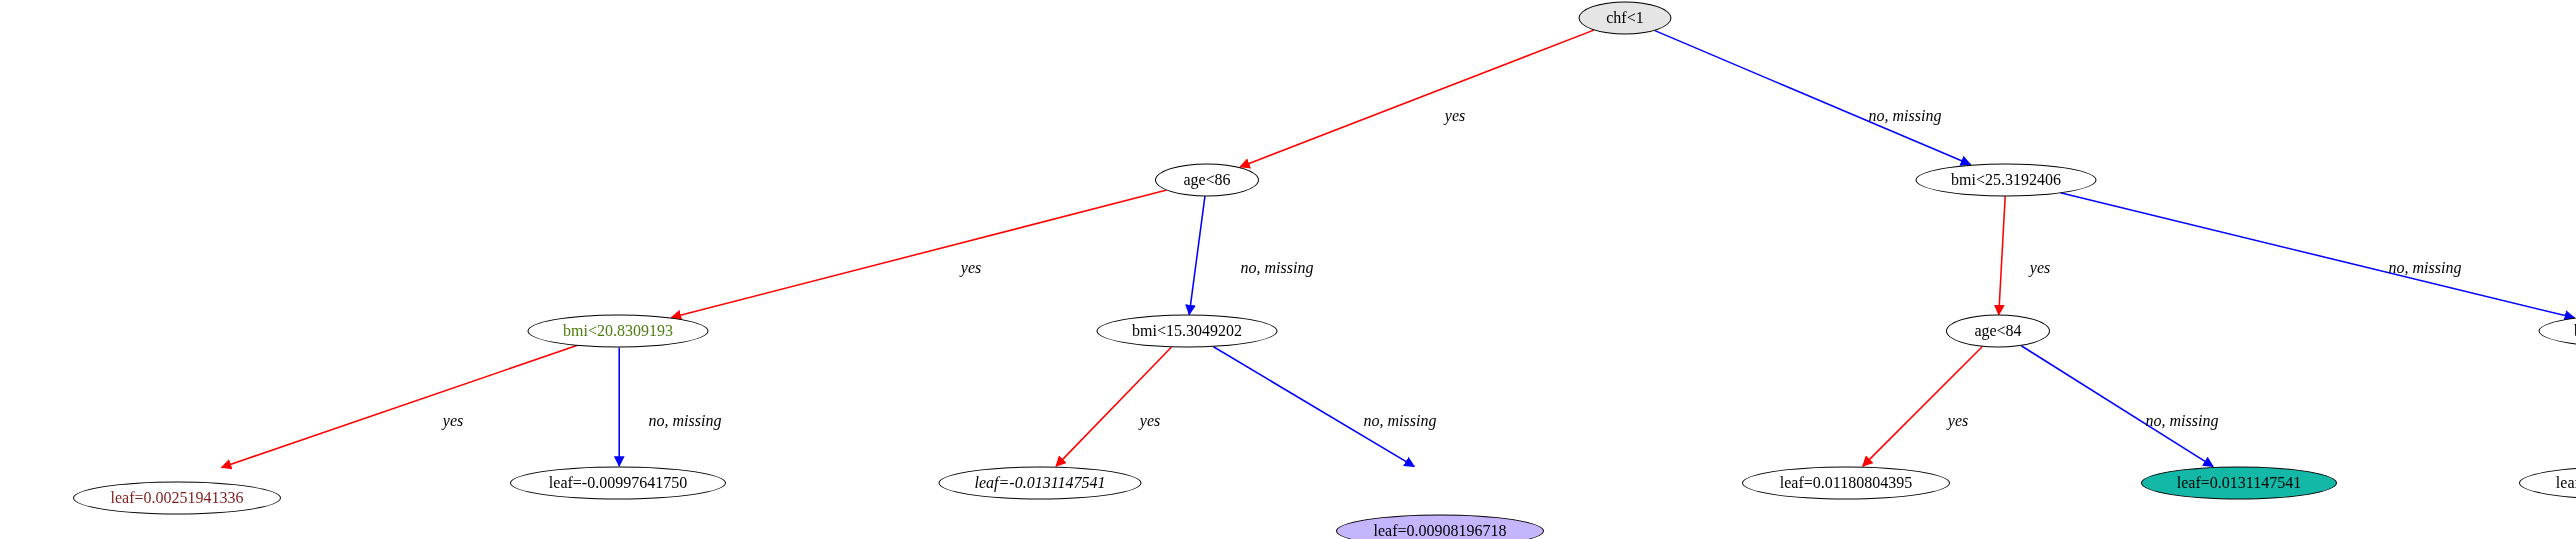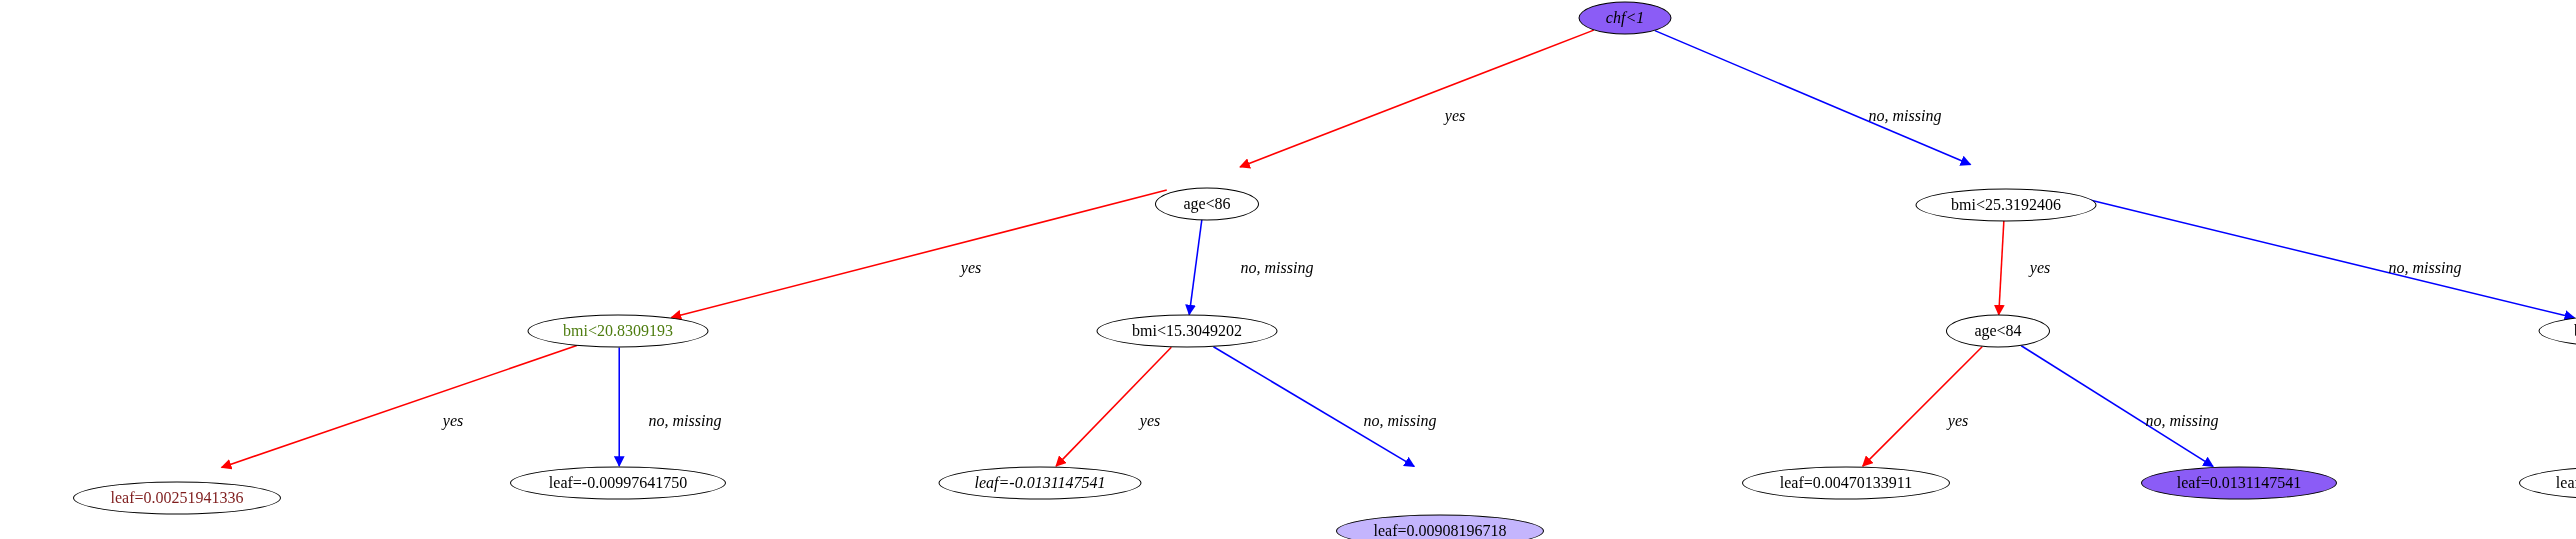--- a/index.html
+++ b/index.html
@@ -76,27 +76,27 @@
       <line x1="1117.5810707033163" y1="671.2744051496207" x2="427.6857821015389" y2="907.9479347282935" stroke="#ff0000" stroke-width="3" marker-end="url(#arrow0)"></line>
       <line x1="1200" y1="675" x2="1200" y2="905" stroke="#0000ff" stroke-width="3" marker-end="url(#arrow1)"></line>
       <line x1="2272.4504715664257" y1="674.5142503841083" x2="2048.6428410024914" y2="905.3894903342718" stroke="#ff0000" stroke-width="3" marker-end="url(#arrow0)"></line>
       <line x1="2354.327295602512" y1="673.6089754708693" x2="2744.13876980527" y2="906.072613230729" stroke="#0000ff" stroke-width="3" marker-end="url(#arrow1)"></line>
       <line x1="3847.4944979222505" y1="673.5055020777497" x2="3615.605873540057" y2="905.3941264599429" stroke="#ff0000" stroke-width="3" marker-end="url(#arrow0)"></line>
       <line x1="3923.404190535145" y1="671.5842227351877" x2="4295.896864250286" y2="906.0871051168823" stroke="#0000ff" stroke-width="3" marker-end="url(#arrow1)"></line>
       <line x1="5100.496851843261" y1="674.996763394844" x2="5082.503184091571" y2="905.0027772642733" stroke="#ff0000" stroke-width="3" marker-end="url(#arrow0)"></line>
       <line x1="5176.40275468013" y1="672.0841103449571" x2="5770.0095781960545" y2="907.2868140022101" stroke="#0000ff" stroke-width="3" marker-end="url(#arrow1)"></line>
     </svg>
   <div id="node-layer">
-      <div class="node" style="left: 1625px; top: 18px; width: 93px; height: 33px; border-color: rgb(0, 0, 0); background: #8b5cf6; color: rgb(0, 0, 0); font-style: italic;">
+      <div class="node" style="left: 1625px; top: 18px; width: 93px; height: 33px; border-color: rgb(0, 0, 0); background: #e5e5e5; color: rgb(0, 0, 0);">
         <span class="node-label">chf&lt;1</span>
       </div>
-      <div class="node" style="left: 1207px; top: 180px; width: 104px; height: 33px; border-color: rgb(0, 0, 0); background: rgb(255, 255, 255); color: rgb(0, 0, 0); margin-top: 24px;">
+      <div class="node" style="left: 1207px; top: 180px; width: 104px; height: 33px; border-color: rgb(0, 0, 0); background: rgb(255, 255, 255); color: rgb(0, 0, 0);">
         <span class="node-label">age&lt;86</span>
       </div>
-      <div class="node" style="left: 2006px; top: 180px; width: 181px; height: 33px; border-color: rgb(0, 0, 0); background: rgb(255, 255, 255); color: rgb(0, 0, 0); margin-top: 25px;">
+      <div class="node" style="left: 2006px; top: 180px; width: 181px; height: 33px; border-color: rgb(0, 0, 0); background: rgb(255, 255, 255); color: rgb(0, 0, 0);">
         <span class="node-label">bmi&lt;25.3192406</span>
       </div>
       <div class="node" style="left: 618px; top: 331px; width: 181px; height: 33px; border-color: rgb(0, 0, 0); background: rgb(255, 255, 255); color: #4d7c0f;">
         <span class="node-label">bmi&lt;20.8309193</span>
       </div>
       <div class="node" style="left: 1187px; top: 331px; width: 181px; height: 33px; border-color: rgb(0, 0, 0); background: rgb(255, 255, 255); color: rgb(0, 0, 0); text-align: center;">
         <span class="node-label">bmi&lt;15.3049202</span>
       </div>
       <div class="node" style="left: 1998px; top: 331px; width: 104px; height: 33px; border-color: rgb(0, 0, 0); background: rgb(255, 255, 255); color: rgb(0, 0, 0);">
         <span class="node-label">age&lt;84</span>
@@ -110,23 +110,23 @@
       <div class="node" style="left: 618px; top: 483px; width: 216px; height: 33px; border-color: rgb(0, 0, 0); background: rgb(255, 255, 255); color: rgb(0, 0, 0);">
         <span class="node-label">leaf=-0.00997641750</span>
       </div>
       <div class="node" style="left: 1040px; top: 483px; width: 203px; height: 33px; border-color: rgb(0, 0, 0); background: rgb(255, 255, 255); color: rgb(0, 0, 0); font-style: italic;">
         <span class="node-label">leaf=-0.0131147541</span>
       </div>
       <div class="node" style="left: 1440px; top: 483px; width: 208px; height: 33px; border-color: rgb(0, 0, 0); background: #c4b5fd; color: rgb(0, 0, 0); margin-top: 48px;">
         <span class="node-label">leaf=0.00908196718</span>
       </div>
       <div class="node" style="left: 1846px; top: 483px; width: 208px; height: 33px; border-color: rgb(0, 0, 0); background: rgb(255, 255, 255); color: rgb(0, 0, 0);">
-        <span class="node-label">leaf=0.00470133911</span>
+        <span class="node-label">leaf=0.01180804395</span>
       </div>
-      <div class="node" style="left: 2239px; top: 483px; width: 196px; height: 33px; border-color: rgb(0, 0, 0); background: #8b5cf6; color: rgb(0, 0, 0);">
+      <div class="node" style="left: 2239px; top: 483px; width: 196px; height: 33px; border-color: rgb(0, 0, 0); background: #14b8a6; color: rgb(0, 0, 0);">
         <span class="node-label">leaf=0.0131147541</span>
       </div>
       <div class="node" style="left: 2617px; top: 483px; width: 196px; height: 33px; border-color: rgb(0, 0, 0); background: rgb(255, 255, 255); color: rgb(0, 0, 0);">
         <span class="node-label">leaf=-0.012950819</span>
       </div>
     </div>
   <div id="edge-label-layer">
       <div class="edge-label" style="left: 1455px; top: 116px; color: rgb(0, 0, 0);">yes</div>
       <div class="edge-label" style="left: 1905px; top: 116px; color: rgb(0, 0, 0);">no, missing</div>
       <div class="edge-label" style="left: 971px; top: 268px; color: rgb(0, 0, 0);">yes</div>

